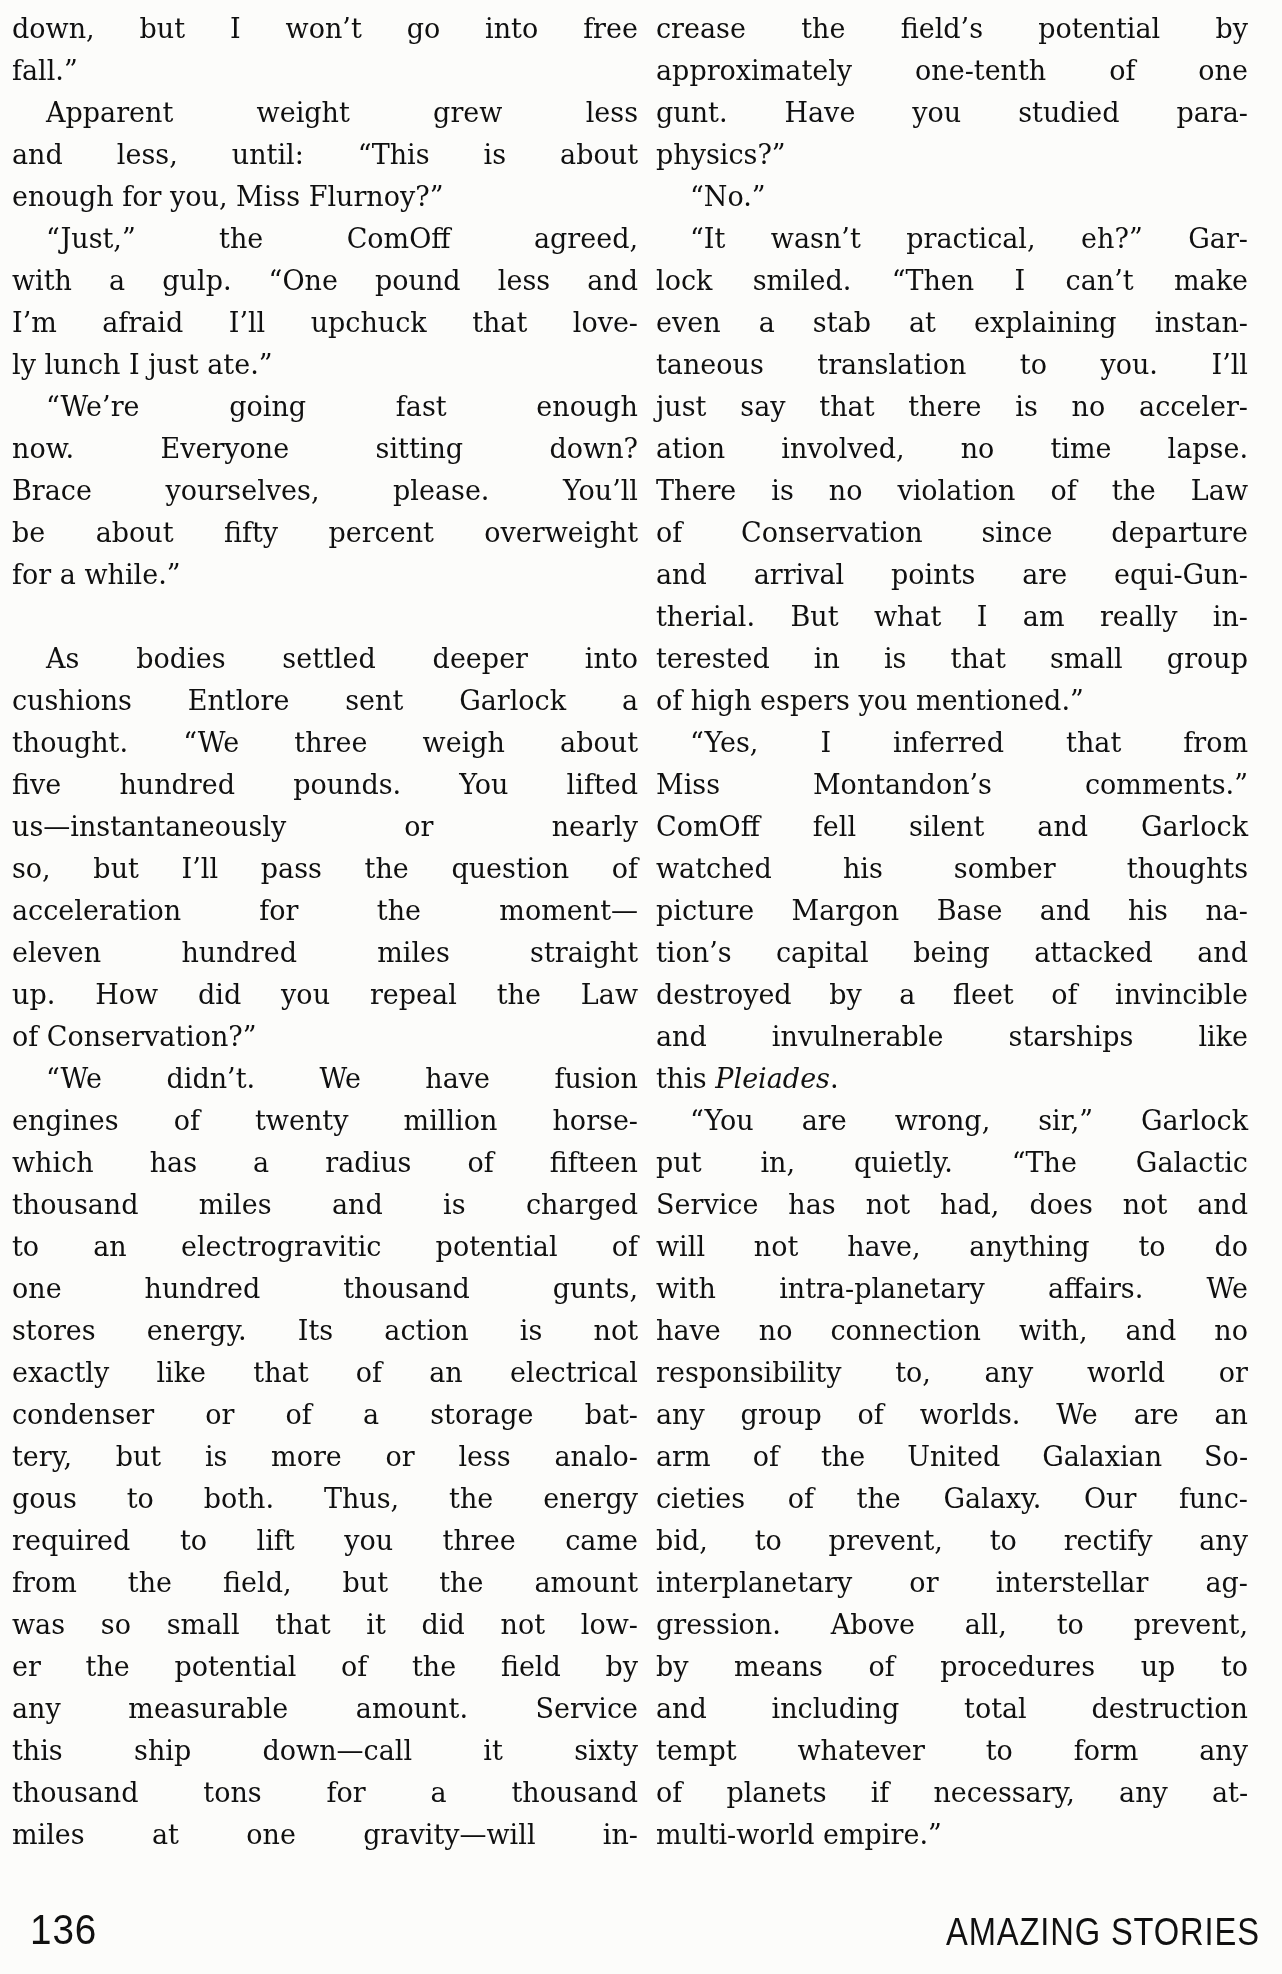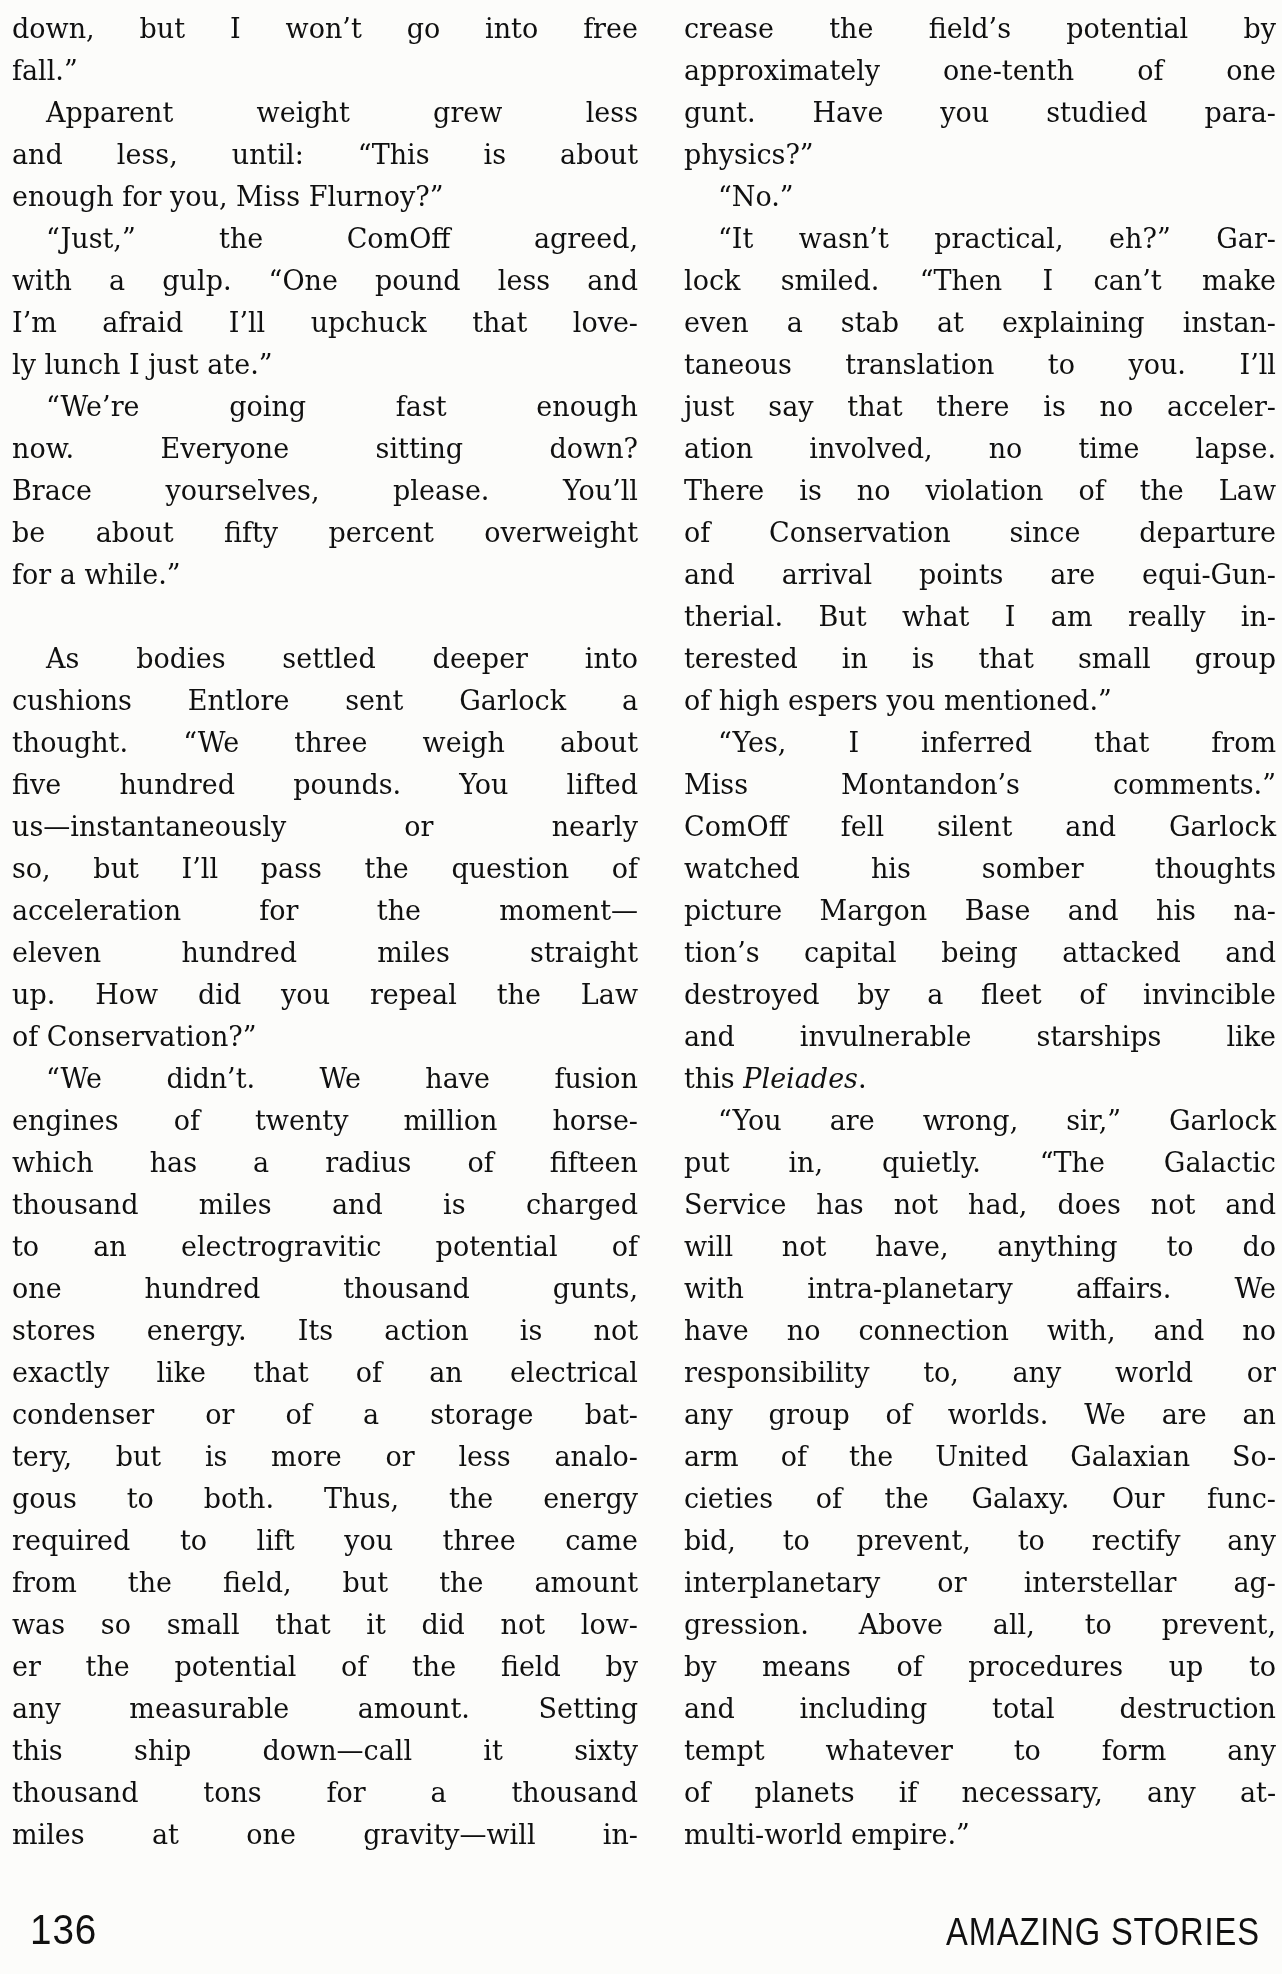--- a/index.html
+++ b/index.html
@@ -18,21 +18,21 @@
   .page{
     position:absolute;inset:0;
   }
   .col{
     position:absolute;
     top:8px;
     font-size:27px;
     line-height:42px;
   }
   .col-left{left:12px;width:626px;}
-  .col-right{left:684px;width:592px;}
+  .col-right{left:656px;width:592px;}
   .line{
     height:42px;
     text-align:justify;
     text-align-last:left;
     overflow:visible;
   }
   .line.j{text-align-last:justify;}
   .line.ind{text-indent:34px;}
   .line.blank{height:42px;}
   .it{font-style:italic;}
@@ -94,21 +94,21 @@
       <div class="line j">one hundred thousand gunts,</div>
       <div class="line j">stores energy. Its action is not</div>
       <div class="line j">exactly like that of an electrical</div>
       <div class="line j">condenser or of a storage bat-</div>
       <div class="line j">tery, but is more or less analo-</div>
       <div class="line j">gous to both. Thus, the energy</div>
       <div class="line j">required to lift you three came</div>
       <div class="line j">from the field, but the amount</div>
       <div class="line j">was so small that it did not low-</div>
       <div class="line j">er the potential of the field by</div>
-      <div class="line j">any measurable amount. Setting</div>
+      <div class="line j">any measurable amount. Service</div>
       <div class="line j">this ship down—call it sixty</div>
       <div class="line j">thousand tons for a thousand</div>
       <div class="line j">miles at one gravity—will in-</div>
     </div>
   <div class="col col-right">
       <div class="line j">crease the field’s potential by</div>
       <div class="line j">approximately one-tenth of one</div>
       <div class="line j">gunt. Have you studied para-</div>
       <div class="line">physics?”</div>
       <div class="line ind">“No.”</div>

